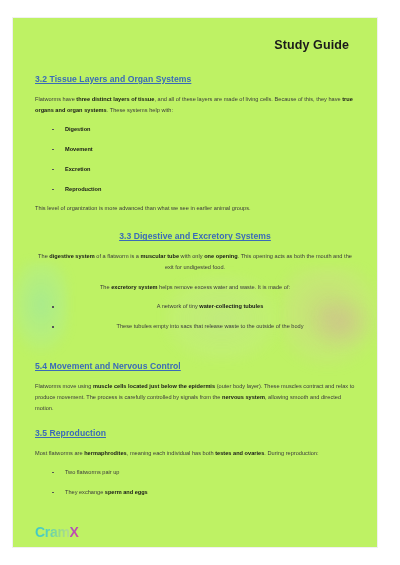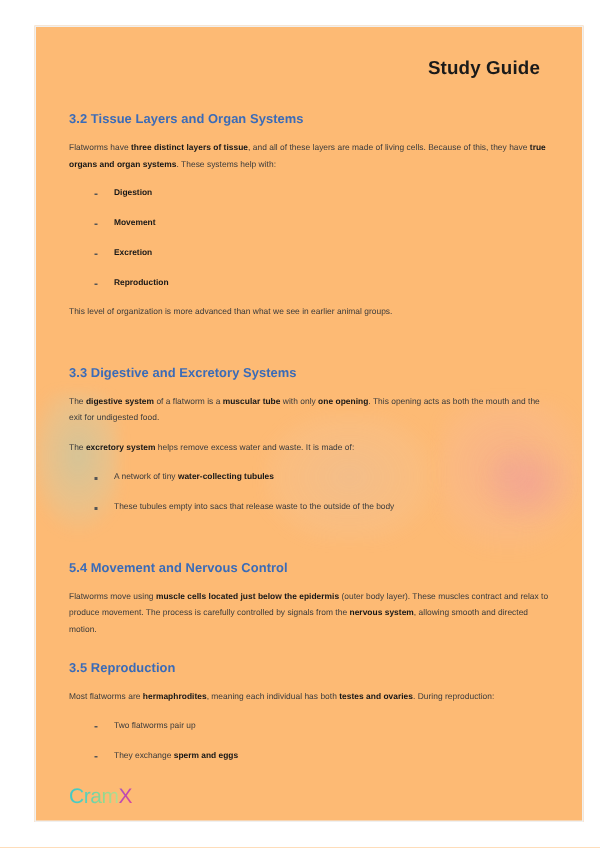--- a/index.html
+++ b/index.html
@@ -9,25 +9,25 @@
   body {
     width: 400px;
     height: 565px;
     background: #ffffff;
     font-family: "Liberation Sans", sans-serif;
     overflow: hidden;
   }
 
   #page {
     position: absolute;
-    left: 23px;
+    left: 12px;
     top: 17px;
     width: 366px;
     height: 531px;
-    background: #fdba74;
+    background: #bef264;
     border: 1px solid #f0f0f0;
     box-sizing: border-box;
     overflow: hidden;
   }
 
   
   .wm {
     position: absolute;
     pointer-events: none;
     z-index: 0;
@@ -73,30 +73,31 @@
     font-size: 12.5px;
     font-weight: bold;
     color: #1a1a1a;
     letter-spacing: 0.1px;
     margin: 6px 6px 0 0;
   }
 
   .section {
     margin-top: 22px;
   }
-  .section-3-3 { margin-top: 30px; }
+  .section-3-3 { margin-top: 18px; text-align: center; }
   .section-3-4 { margin-top: 30px; }
   .section-3-5 { margin-top: 14px; }
 
   h2.heading {
     font-size: 8.6px;
     font-weight: bold;
     color: #3a6bb8;
     margin: 0 0 10px 0;
     letter-spacing: 0.05px;
+    text-decoration: underline;
   }
 
   p.para {
     font-size: 5.6px;
     line-height: 1.95;
     color: #3b3b3b;
     margin: 0 0 9px 0;
     letter-spacing: 0.02px;
   }
   p.para:last-child { margin-bottom: 0; }
@@ -123,23 +124,23 @@
     left: 17px;
     top: 4px;
     width: 1.6px;
     height: 1.6px;
     background: #555;
   }
   ul.bullets li b { color: #171717; font-weight: bold; }
   ul.bullets.strong li { font-weight: bold; color: #171717; }
 
   .logo {
-    margin-top: 14px;
+    margin-top: 28px;
     font-size: 14px;
-    font-weight: normal;
+    font-weight: bold;
     letter-spacing: -0.3px;
     line-height: 1;
   }
   .logo .cram {
     background: linear-gradient(95deg, #3ec8c8 0%, #57d0bb 38%, #8fd98f 68%, #b9dc92 100%);
     -webkit-background-clip: text;
     background-clip: text;
     color: transparent;
     -webkit-text-fill-color: transparent;
   }

